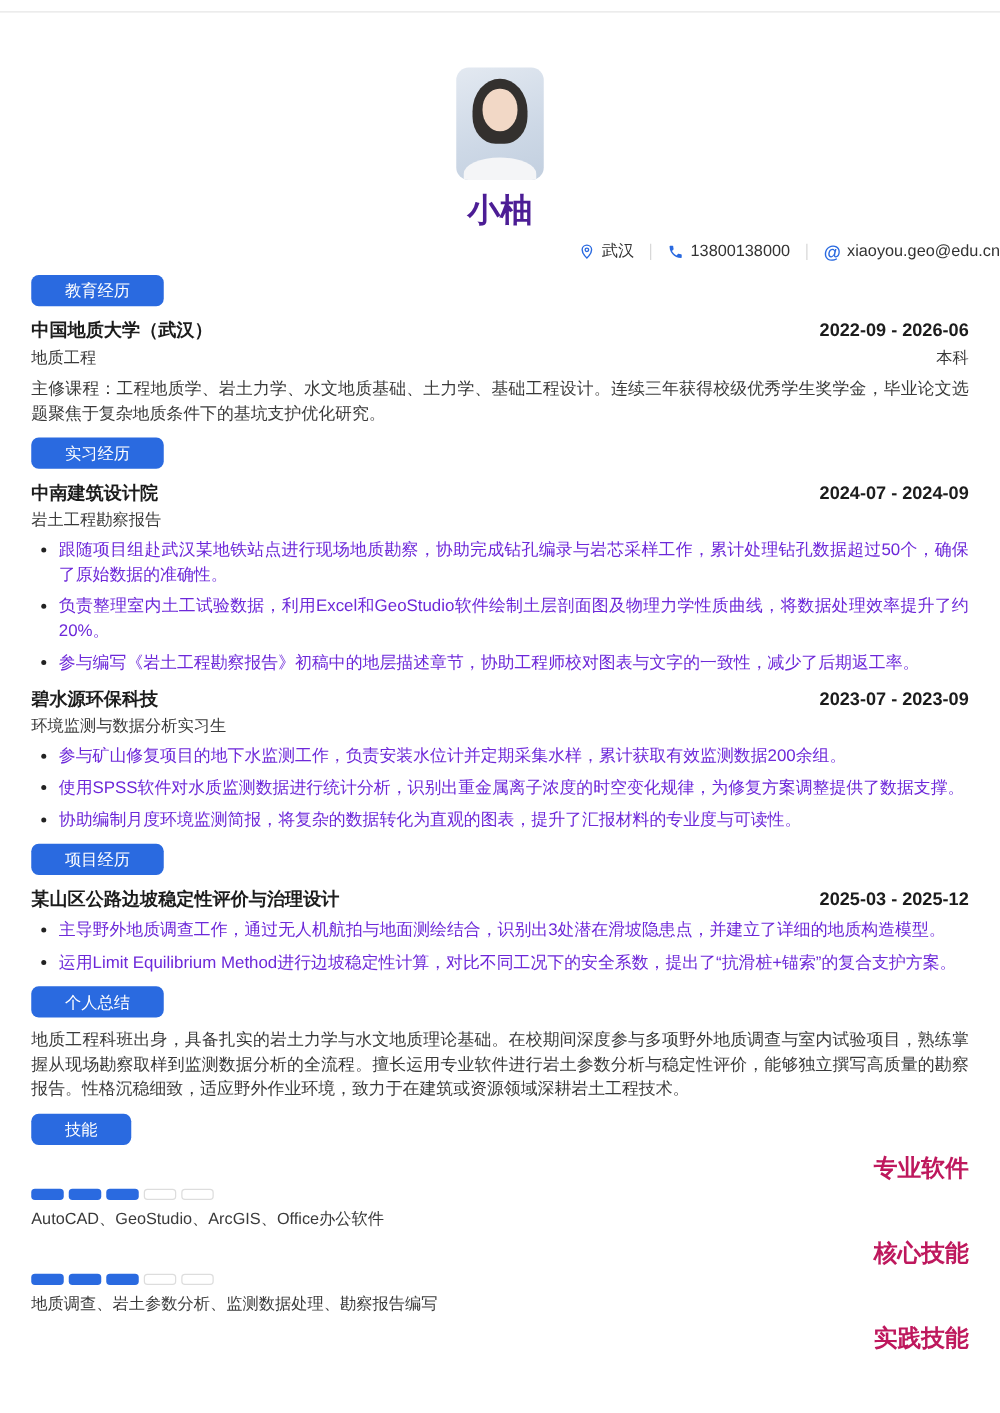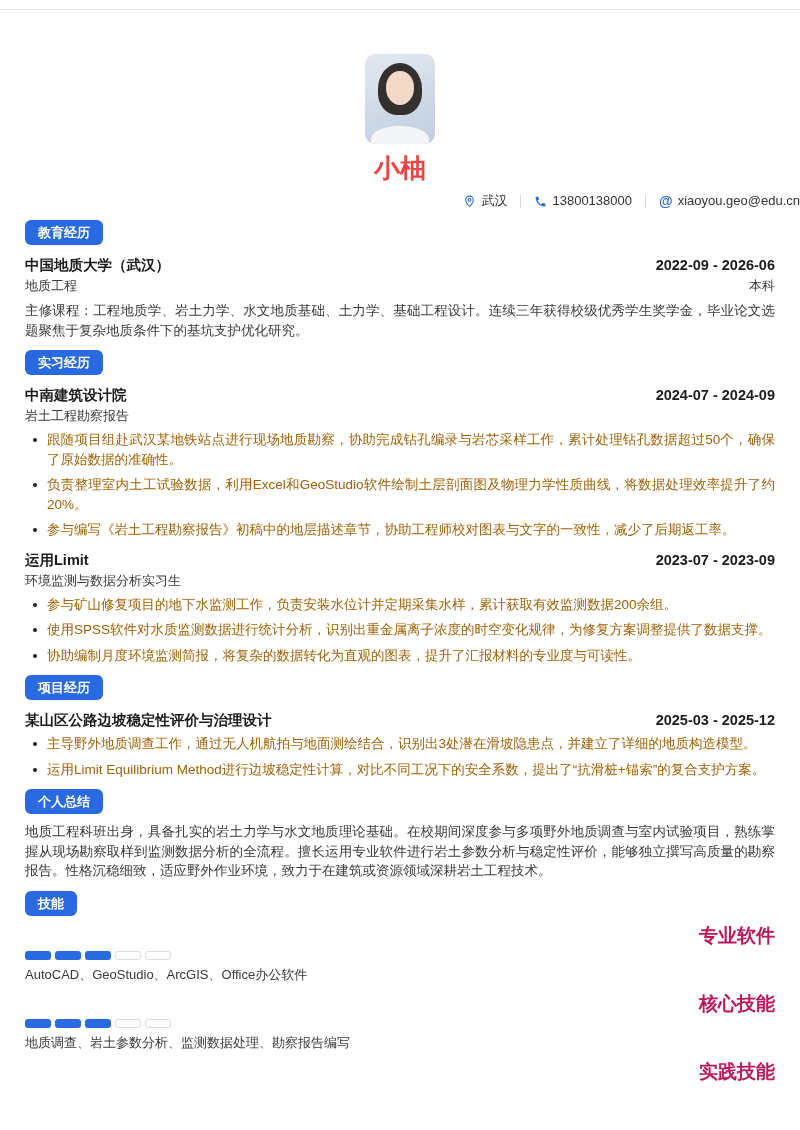--- a/index.html
+++ b/index.html
@@ -18,46 +18,46 @@
     position:relative; width:70px; height:90px; margin:0 auto;
     border-radius:10px; overflow:hidden;
     background:linear-gradient(160deg,#e3e9f1 0%,#cdd8e6 60%,#c2cfdf 100%);
   }
   .ph-hair { position:absolute; top:9px; left:50%; transform:translateX(-50%);
     width:44px; height:52px; background:#33302e; border-radius:50% 50% 42% 42%; }
   .ph-face { position:absolute; top:17px; left:50%; transform:translateX(-50%);
     width:28px; height:34px; background:#f2d8c6; border-radius:48% 48% 50% 50%; }
   .ph-body { position:absolute; bottom:-8px; left:50%; transform:translateX(-50%);
     width:58px; height:26px; background:#f4f5f7; border-radius:50% 50% 0 0; }
-  .name { margin-top:9px; font-size:26px; line-height:31px; font-weight:bold; color:#ef4444; }
+  .name { margin-top:9px; font-size:26px; line-height:31px; font-weight:bold; color:#4c1d95; }
   .contact { display:flex; justify-content:flex-end; align-items:center; gap:13px;
     margin-top:8px; font-size:13px; line-height:18px; color:#333; }
   .c-item { display:inline-flex; align-items:center; gap:5px; }
   .c-icon { display:inline-flex; width:13px; height:13px; }
   .c-icon svg { width:13px; height:13px; }
   .at-glyph { color:var(--accent); font-size:14px; font-weight:bold; line-height:13px; }
   .sep { width:1px; height:13px; background:#d8d8d8; display:inline-block; }
 
   
   .content { padding:0 25px; }
   section { margin-top:10px; }
   .badge {
     display:inline-block; background:var(--accent); color:#fff;
-    font-size:13px; line-height:17px; font-weight:bold;
-    padding:4px 13px; border-radius:6px;
+    font-size:13px; line-height:17px; font-weight:normal;
+    padding:4px 27px; border-radius:6px;
   }
   .entry-head { display:flex; justify-content:space-between; align-items:baseline;
     margin-top:11px; font-size:14.5px; line-height:18px; font-weight:bold; color:#1c1c1c; }
   .entry-sub { display:flex; justify-content:space-between; margin-top:3px;
     font-size:13px; line-height:18px; color:#3a3a3a; }
   .para { margin-top:6px; font-size:13.5px; line-height:19.5px; color:#3a3a3a;
     text-align:justify; }
   ul.bullets { list-style:none; margin-top:5px; }
   ul.bullets li { position:relative; padding-left:22px; margin-bottom:6px;
-    font-size:13.5px; line-height:19.5px; color:#a16207; text-align:justify; }
+    font-size:13.5px; line-height:19.5px; color:#6d28d9; text-align:justify; }
   ul.bullets li::before { content:""; position:absolute; left:8px; top:8px;
     width:4px; height:4px; border-radius:50%; background:#222; }
 
   
   .skill-name { margin-top:11px; font-size:19px; line-height:18px; font-weight:bold; color:#be185d;text-align:right; }
   .skill-bar { display:flex; gap:4px; margin-top:6px; }
   .skill-seg { width:26px; height:9px; border-radius:3px; }
   .skill-seg.filled { background:var(--accent); }
   .skill-seg.empty { background:#fff; border:1px solid #ddd; }
   .skill-detail { margin-top:6px; font-size:13px; line-height:18px; color:#3a3a3a; }
@@ -130,21 +130,21 @@
         </div>
         <ul class="bullets">
           <li>跟随项目组赴武汉某地铁站点进行现场地质勘察，协助完成钻孔编录与岩芯采样工作，累计处理钻孔数据超过50个，确保了原始数据的准确性。</li>
           <li>负责整理室内土工试验数据，利用Excel和GeoStudio软件绘制土层剖面图及物理力学性质曲线，将数据处理效率提升了约20%。</li>
           <li>参与编写《岩土工程勘察报告》初稿中的地层描述章节，协助工程师校对图表与文字的一致性，减少了后期返工率。</li>
         </ul>
       </div>
 
       <div>
         <div class="entry-head">
-          <span>运用Limit</span>
+          <span>碧水源环保科技</span>
           <span>2023-07 - 2023-09</span>
         </div>
         <div class="entry-sub">
           <span>环境监测与数据分析实习生</span>
         </div>
         <ul class="bullets">
           <li>参与矿山修复项目的地下水监测工作，负责安装水位计并定期采集水样，累计获取有效监测数据200余组。</li>
           <li>使用SPSS软件对水质监测数据进行统计分析，识别出重金属离子浓度的时空变化规律，为修复方案调整提供了数据支撑。</li>
           <li>协助编制月度环境监测简报，将复杂的数据转化为直观的图表，提升了汇报材料的专业度与可读性。</li>
         </ul>

